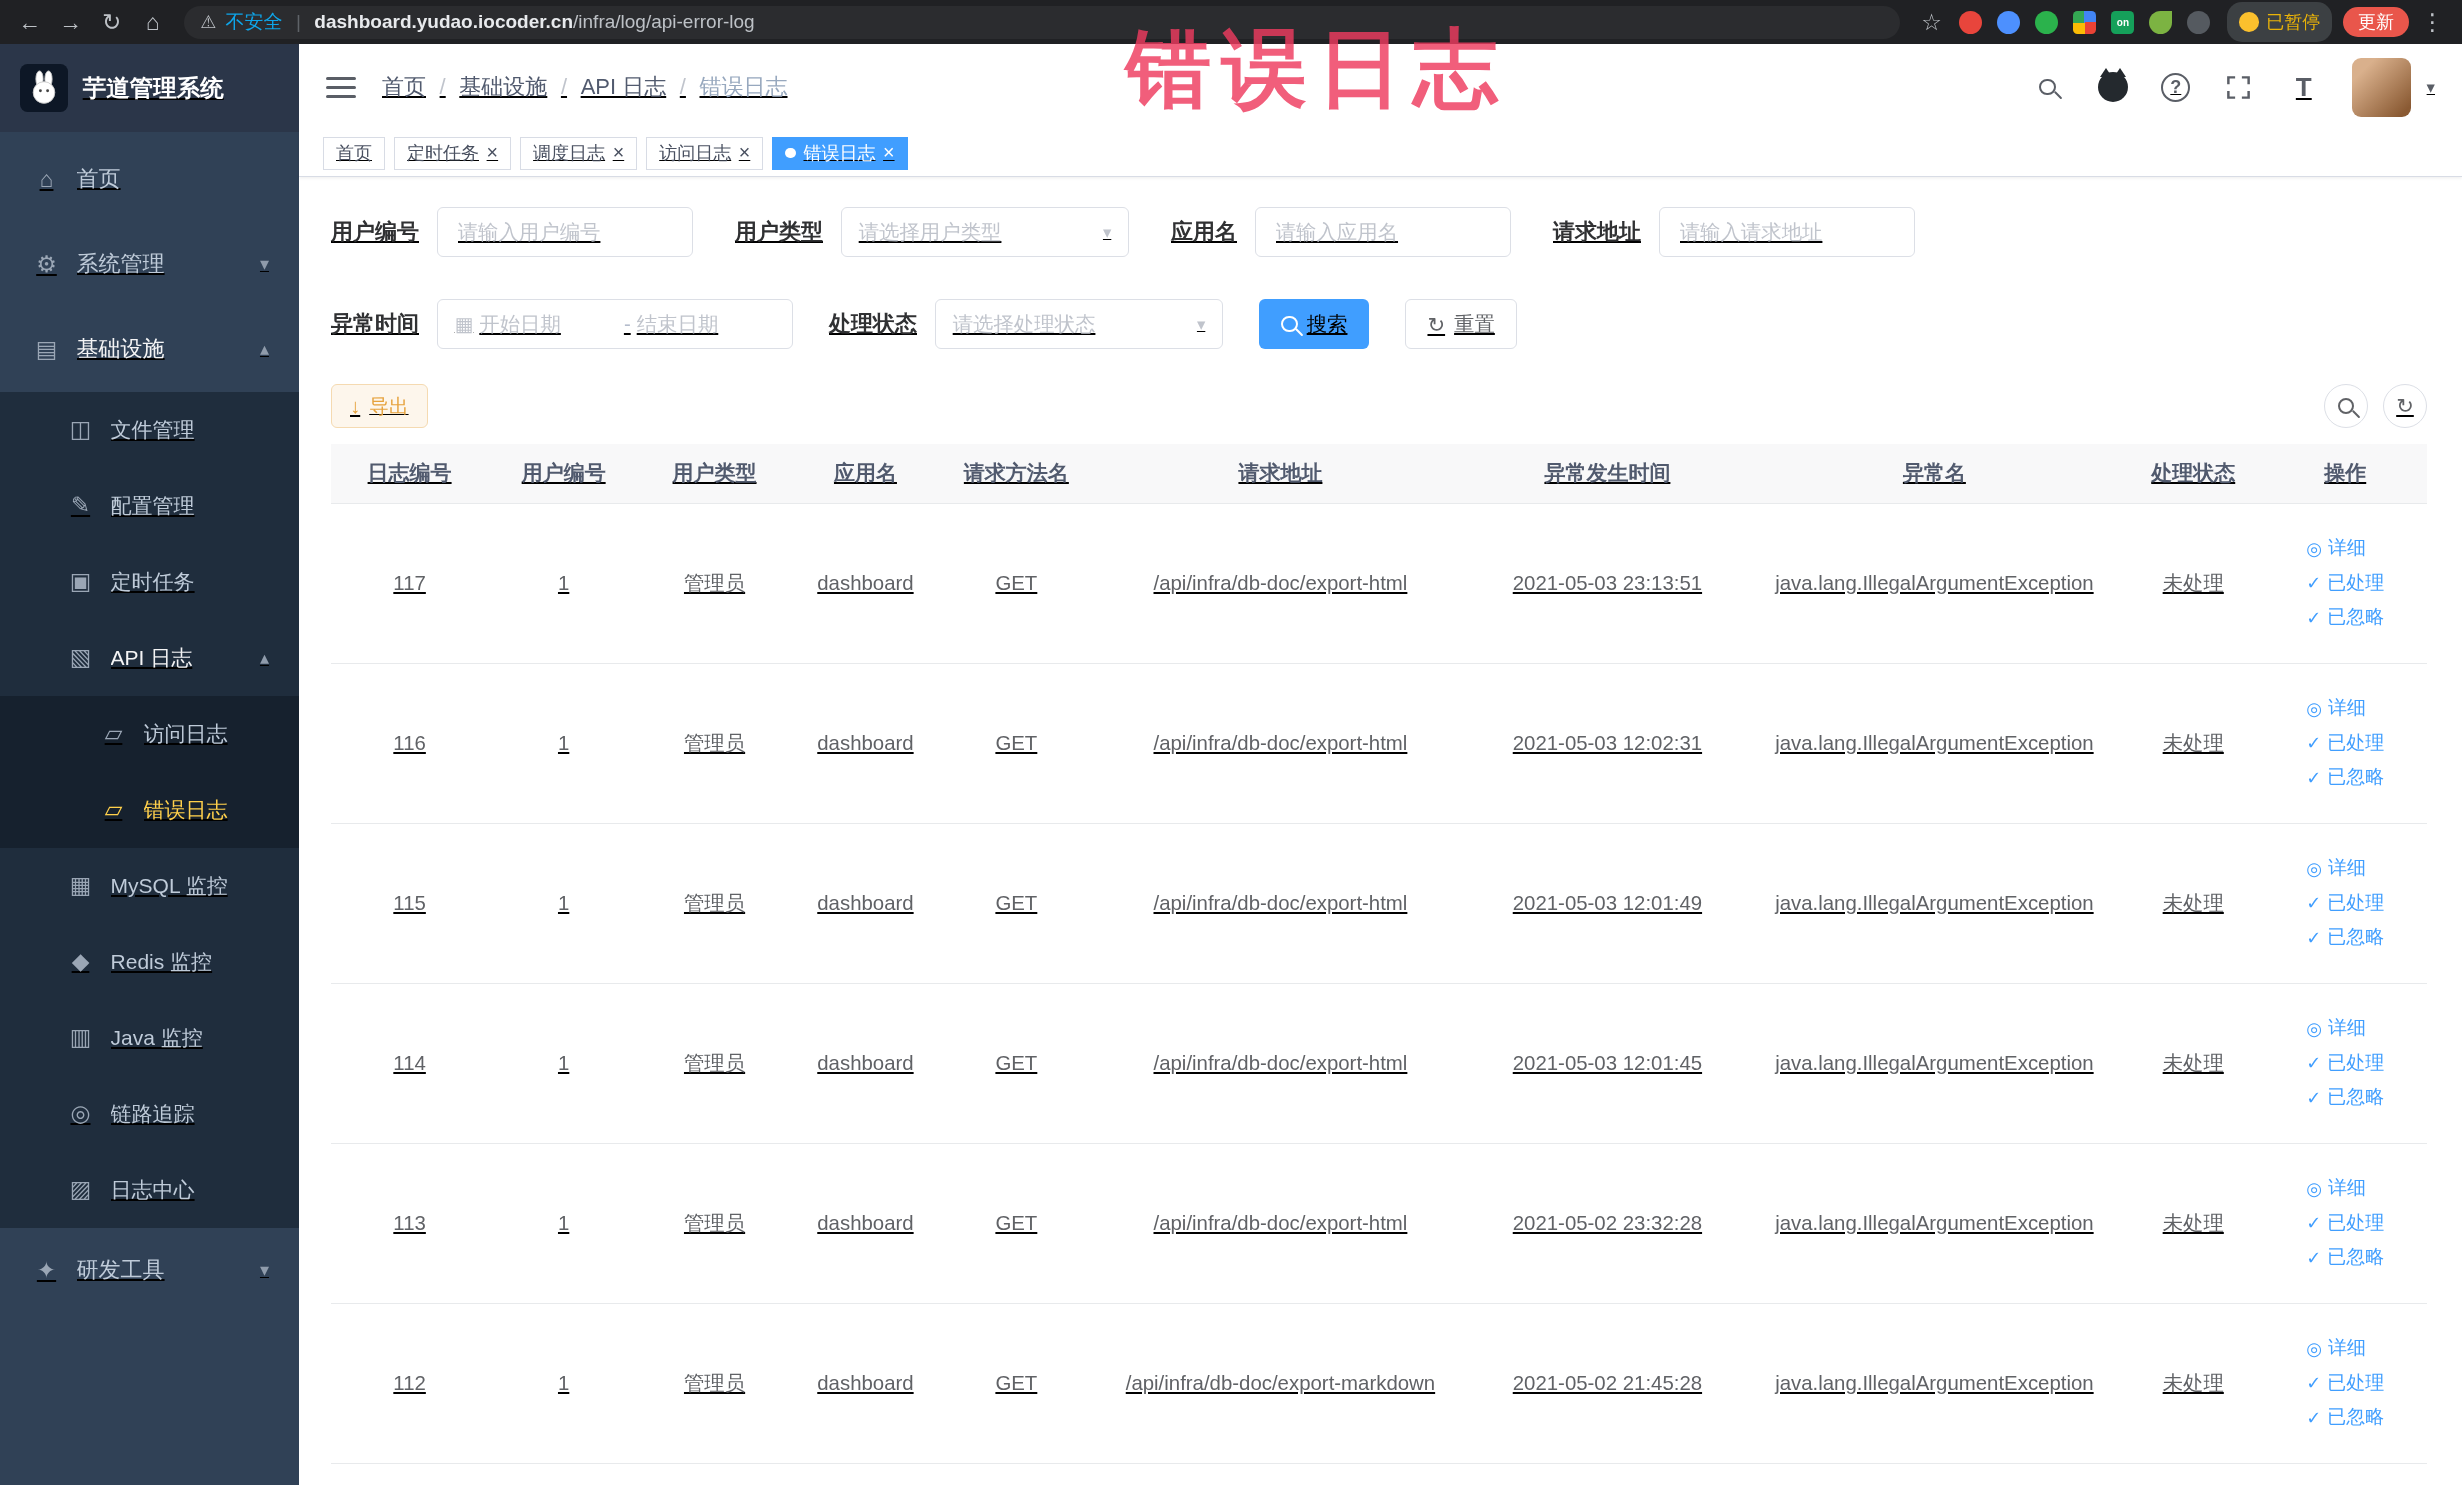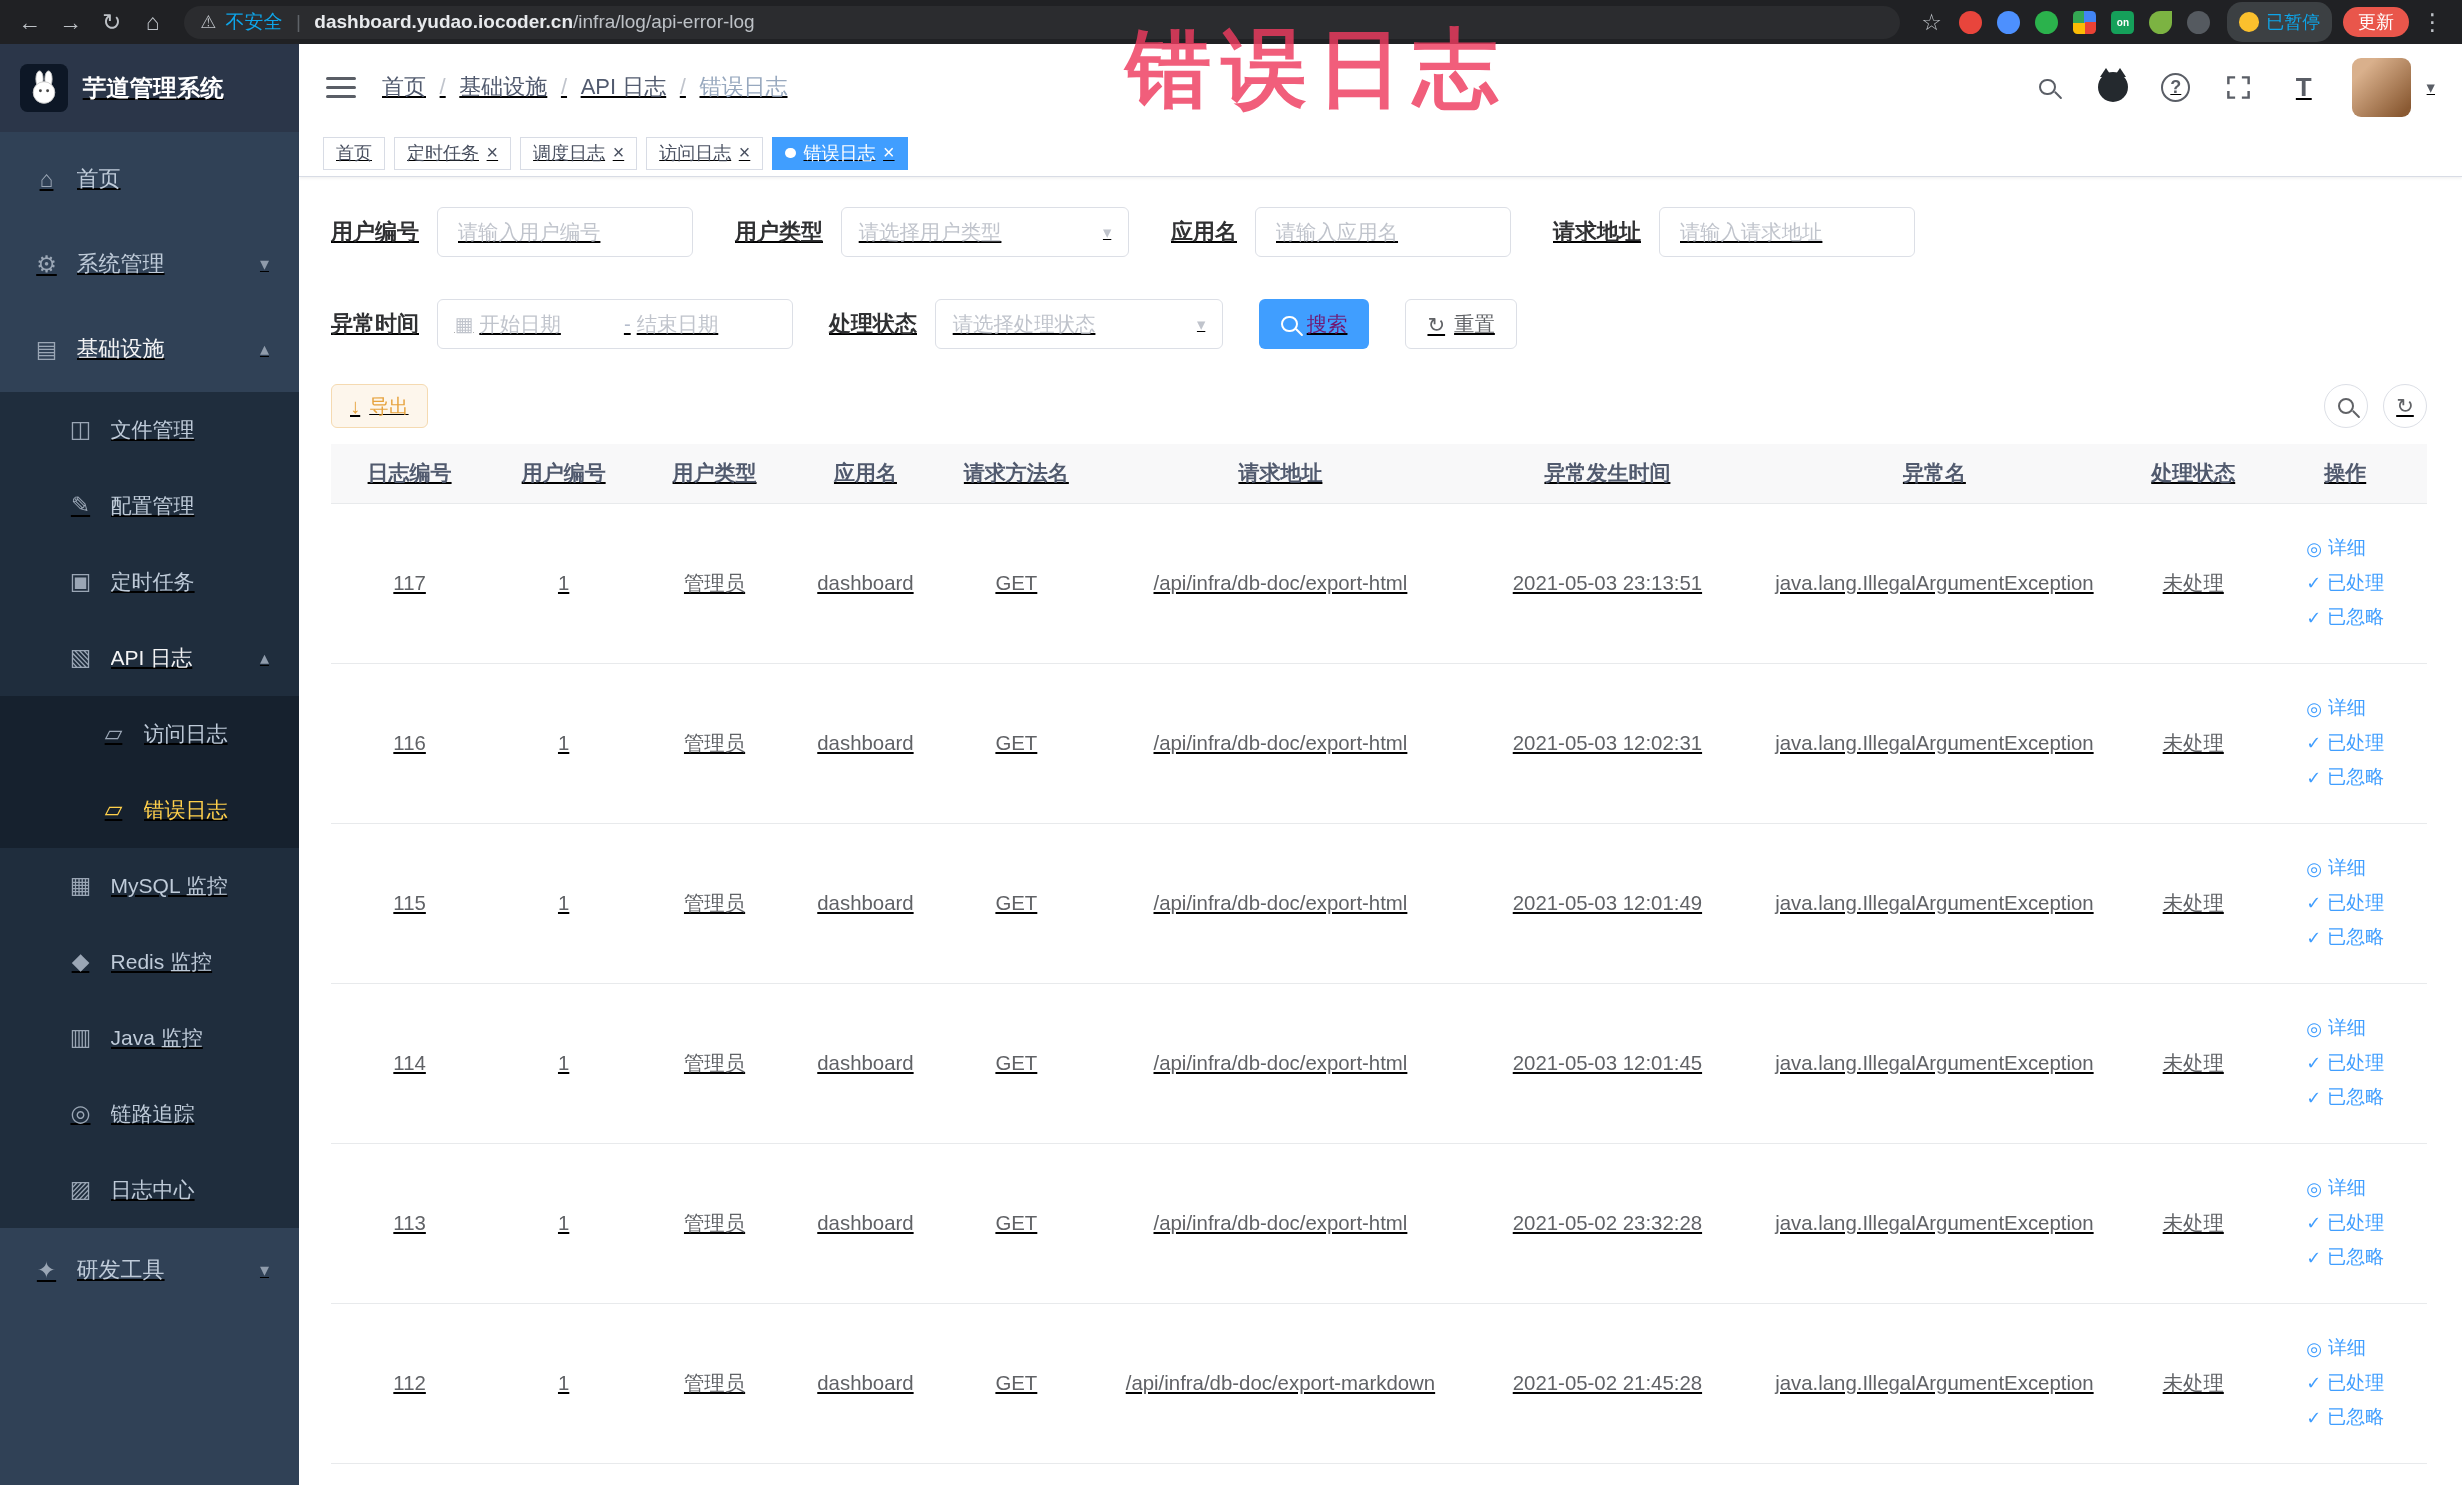--- a/index.html
+++ b/index.html
@@ -18,21 +18,21 @@
   .url{color:#e8eaed;white-space:nowrap;overflow:hidden;font-size:19px;}
   .url .path{color:#bdc1c6;}
   .ext{width:23px;height:23px;border-radius:50%;flex:0 0 auto;margin:0 6px;cursor:pointer;}
   .ext.red{background:#e8453c;}
   .ext.blue{background:#4d90fe;}
   .ext.green{background:#2bb24c;}
   .ext.grid{border-radius:4.5px;background:conic-gradient(#4285f4 0 25%,#ea4335 0 50%,#fbbc05 0 75%,#34a853 0);}
   .ext.vpn{border-radius:4.5px;background:#15a05a;color:#fff;font-size:10px;display:flex;align-items:center;justify-content:center;font-weight:700;}
   .ext.leaf{background:#7cb342;border-radius:50% 0 50% 50%;}
   .ext.dark{background:#555a60;}
-  .paused-pill{height:40px;background:#3c4043;border-radius:15px;display:flex;align-items:center;gap:7.6px;padding:0 12px;font-size:18px;color:#0ea5e9;margin:0 7.6px;cursor:pointer;flex:0 0 auto;}
+  .paused-pill{height:40px;background:#3c4043;border-radius:15px;display:flex;align-items:center;gap:7.6px;padding:0 12px;font-size:18px;color:#eab308;margin:0 7.6px;cursor:pointer;flex:0 0 auto;}
   .face{width:19.7px;height:19.7px;border-radius:50%;background:#fbc02d;}
   .update-pill{height:30px;background:#e9564b;border-radius:15px;display:flex;align-items:center;padding:0 15px;font-size:18px;color:#fff;margin-right:1.5px;cursor:pointer;flex:0 0 auto;}
 
   
   .page{flex:1;display:flex;min-height:0;text-decoration:underline;}
 
   
   .sidebar{width:299px;flex:0 0 299px;background:#304156;color:#bfcbd9;overflow:hidden;}
   .logo{height:88px;display:flex;align-items:center;gap:15px;padding:0 19.7px;background:#2b3649;cursor:pointer;}
   .logo-img{width:48px;height:48px;border-radius:7.6px;background:#0d1726;display:flex;align-items:center;justify-content:center;flex:0 0 auto;}
@@ -92,21 +92,21 @@
   .inp{width:256px;padding:0 19.7px;outline:none;}
   .inp::placeholder{color:#c0c4cc;}
   .select{width:288px;display:flex;align-items:center;justify-content:space-between;padding:0 16.7px;cursor:pointer;}
   .select .ph,.daterange .ph{color:#c0c4cc;white-space:nowrap;}
   .sel-caret{color:#c0c4cc;font-size:16.7px;}
   .daterange{width:356px;display:flex;align-items:center;padding:0 16.7px;cursor:pointer;gap:6px;}
   .daterange .grow{flex:1;text-align:left;}
   .cal{color:#c0c4cc;font-size:19.7px;}
   .rsep{color:#b4bccc;}
   .btn{display:inline-flex;align-items:center;gap:9px;height:50px;padding:0 21px;border-radius:6px;font-size:20.4px;border:1.5px solid transparent;cursor:pointer;background:#fff;font-family:inherit;white-space:nowrap;}
-  .btn.primary{background:#409eff;color:#701a75;}
+  .btn.primary{background:#409eff;color:#000000;}
   .btn.plain{border-color:#dcdfe6;color:#606266;}
   .ric{font-size:21px;line-height:1;}
   .toolbar{display:flex;align-items:center;margin-bottom:16px;}
   .btn.export{height:44px;padding:0 18px;background:#fdf6ec;border-color:#f5dab1;color:#e6a23c;font-size:19.7px;}
   .dl{font-size:20.4px;line-height:1;}
   .tb-right{margin-left:auto;display:flex;gap:15px;}
   .circle-btn{width:44px;height:44px;border-radius:50%;border:1.5px solid #dcdfe6;display:flex;align-items:center;justify-content:center;color:#606266;font-size:21px;cursor:pointer;background:#fff;}
 
   
   table.grid{width:100%;border-collapse:collapse;table-layout:fixed;}

